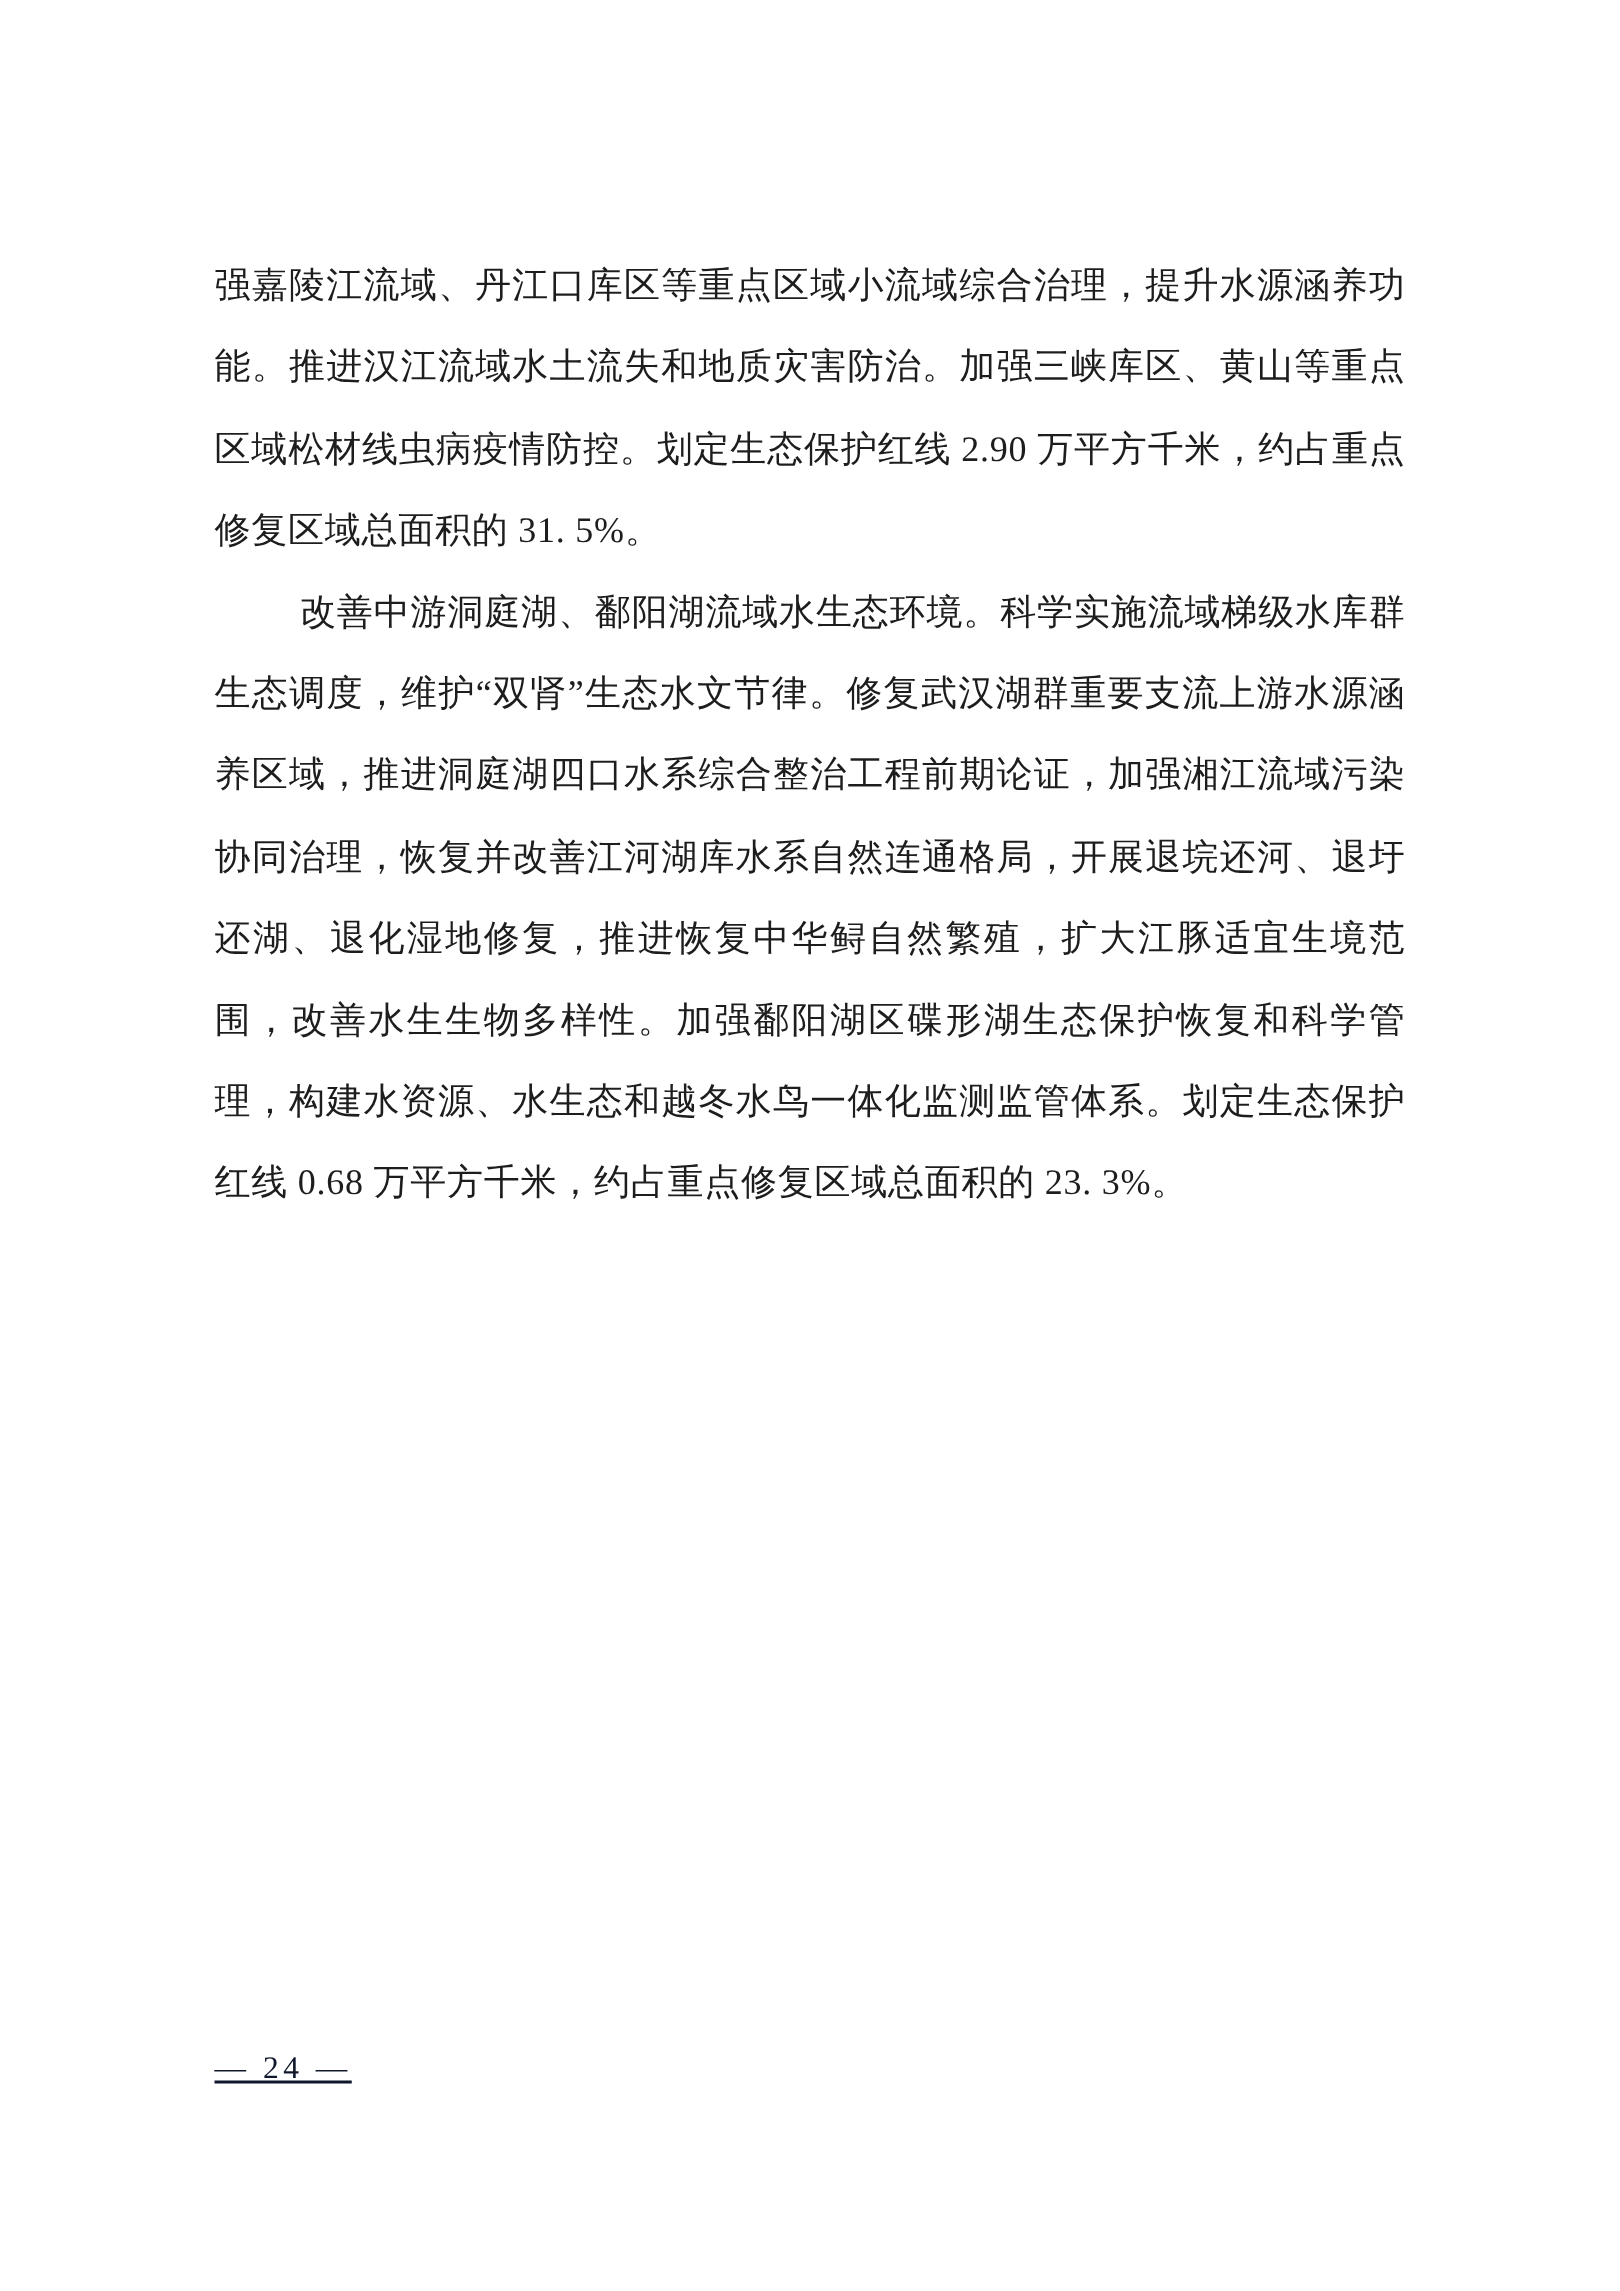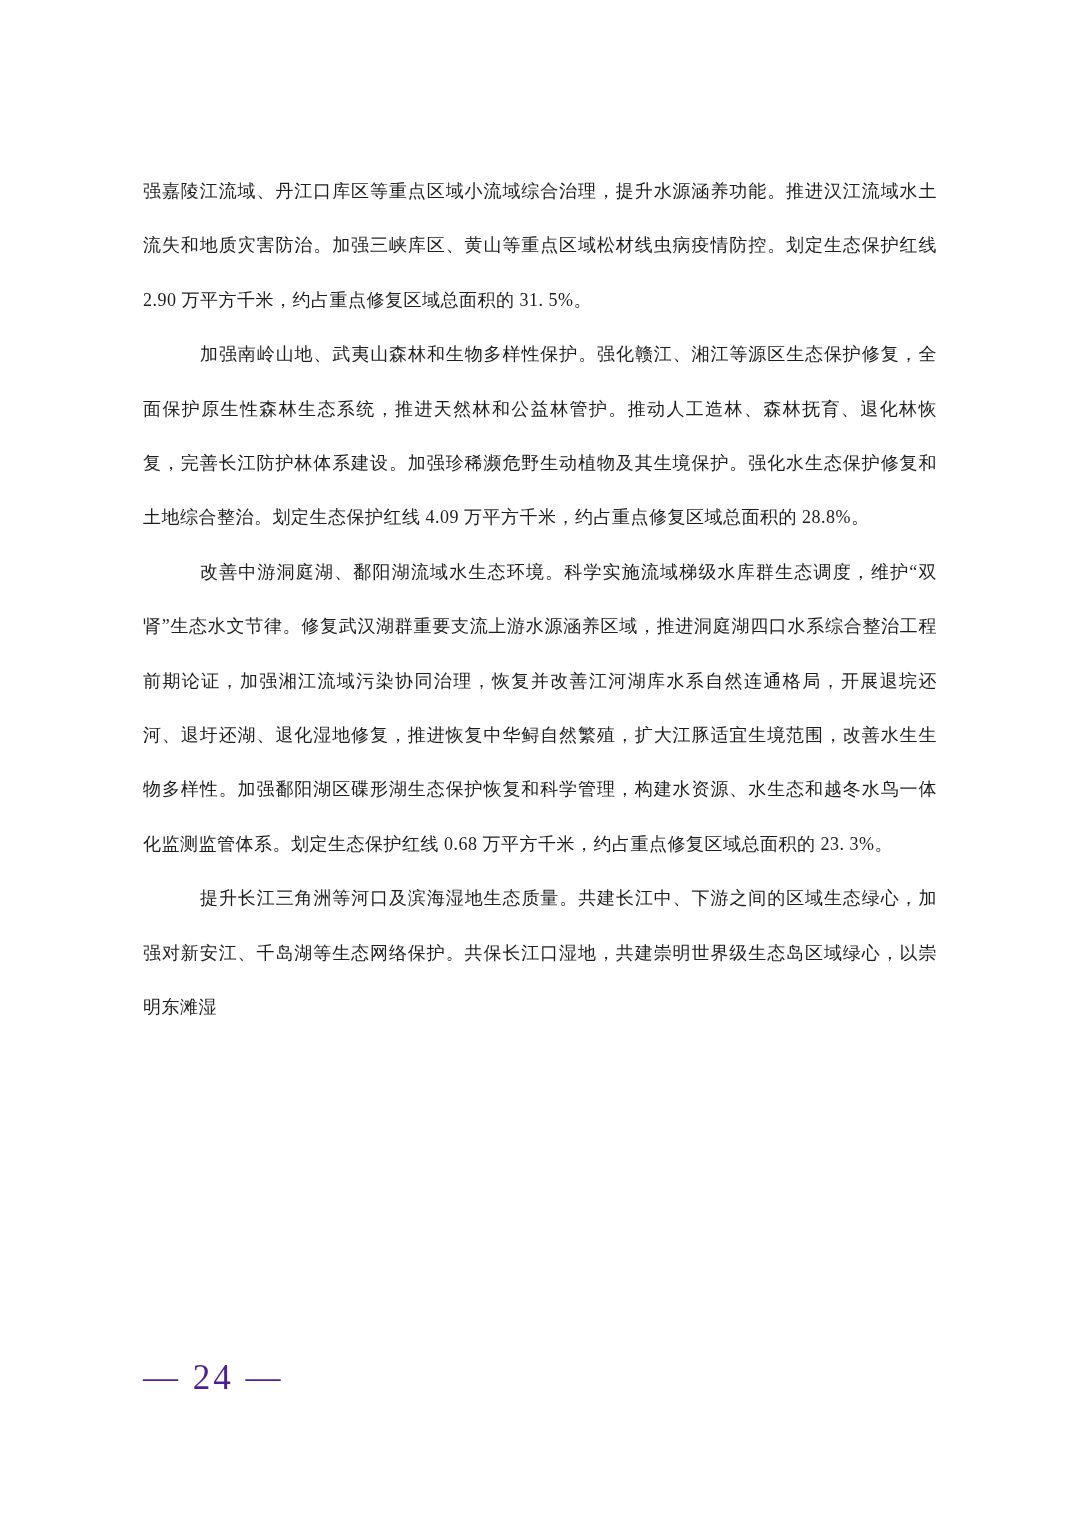--- a/index.html
+++ b/index.html
@@ -14,53 +14,52 @@
     background: #ffffff;
     overflow: hidden;
     font-family: "Liberation Serif", "DejaVu Serif", serif;
     color: #1d1d1d;
   }
   .body-text {
     position: absolute;
     left: 143px;
     top: 164px;
     width: 794px;
-    font-size: 18px;
+    font-size: 24px;
     line-height: 54.4px;
     text-align: justify;
     text-justify: inter-ideograph;
     letter-spacing: 0.5px;
   }
   .body-text p {
     margin: 0;
     padding: 0;
   }
   .body-text p.indent {
     text-indent: 57px;
   }
   .page-footer {
     position: absolute;
     left: 143px;
     top: 1358px;
-    font-size: 35px;
+    font-size: 21px;
     line-height: 40px;
     letter-spacing: 3px;
-    color: #4c1d95;
+    color: #0f172a;
     white-space: nowrap;
+    text-decoration: underline;
   }
 </style>
 </head>
 <body>
 
 <div class="page">
 
   <div class="body-text">
     <p>强嘉陵江流域、丹江口库区等重点区域小流域综合治理，提升水源涵养功能。推进汉江流域水土流失和地质灾害防治。加强三峡库区、黄山等重点区域松材线虫病疫情防控。划定生态保护红线 2.90 万平方千米，约占重点修复区域总面积的 31. 5%。</p>
-    <p class="indent">加强南岭山地、武夷山森林和生物多样性保护。强化赣江、湘江等源区生态保护修复，全面保护原生性森林生态系统，推进天然林和公益林管护。推动人工造林、森林抚育、退化林恢复，完善长江防护林体系建设。加强珍稀濒危野生动植物及其生境保护。强化水生态保护修复和土地综合整治。划定生态保护红线 4.09 万平方千米，约占重点修复区域总面积的 28.8%。</p>
     <p class="indent">改善中游洞庭湖、鄱阳湖流域水生态环境。科学实施流域梯级水库群生态调度，维护“双肾”生态水文节律。修复武汉湖群重要支流上游水源涵养区域，推进洞庭湖四口水系综合整治工程前期论证，加强湘江流域污染协同治理，恢复并改善江河湖库水系自然连通格局，开展退垸还河、退圩还湖、退化湿地修复，推进恢复中华鲟自然繁殖，扩大江豚适宜生境范围，改善水生生物多样性。加强鄱阳湖区碟形湖生态保护恢复和科学管理，构建水资源、水生态和越冬水鸟一体化监测监管体系。划定生态保护红线 0.68 万平方千米，约占重点修复区域总面积的 23. 3%。</p>
-    <p class="indent">提升长江三角洲等河口及滨海湿地生态质量。共建长江中、下游之间的区域生态绿心，加强对新安江、千岛湖等生态网络保护。共保长江口湿地，共建崇明世界级生态岛区域绿心，以崇明东滩湿</p>
   </div>
 
   <div class="page-footer">
     <span>— 24 —</span>
   </div>
 
 </div>
 
 </body></html>

